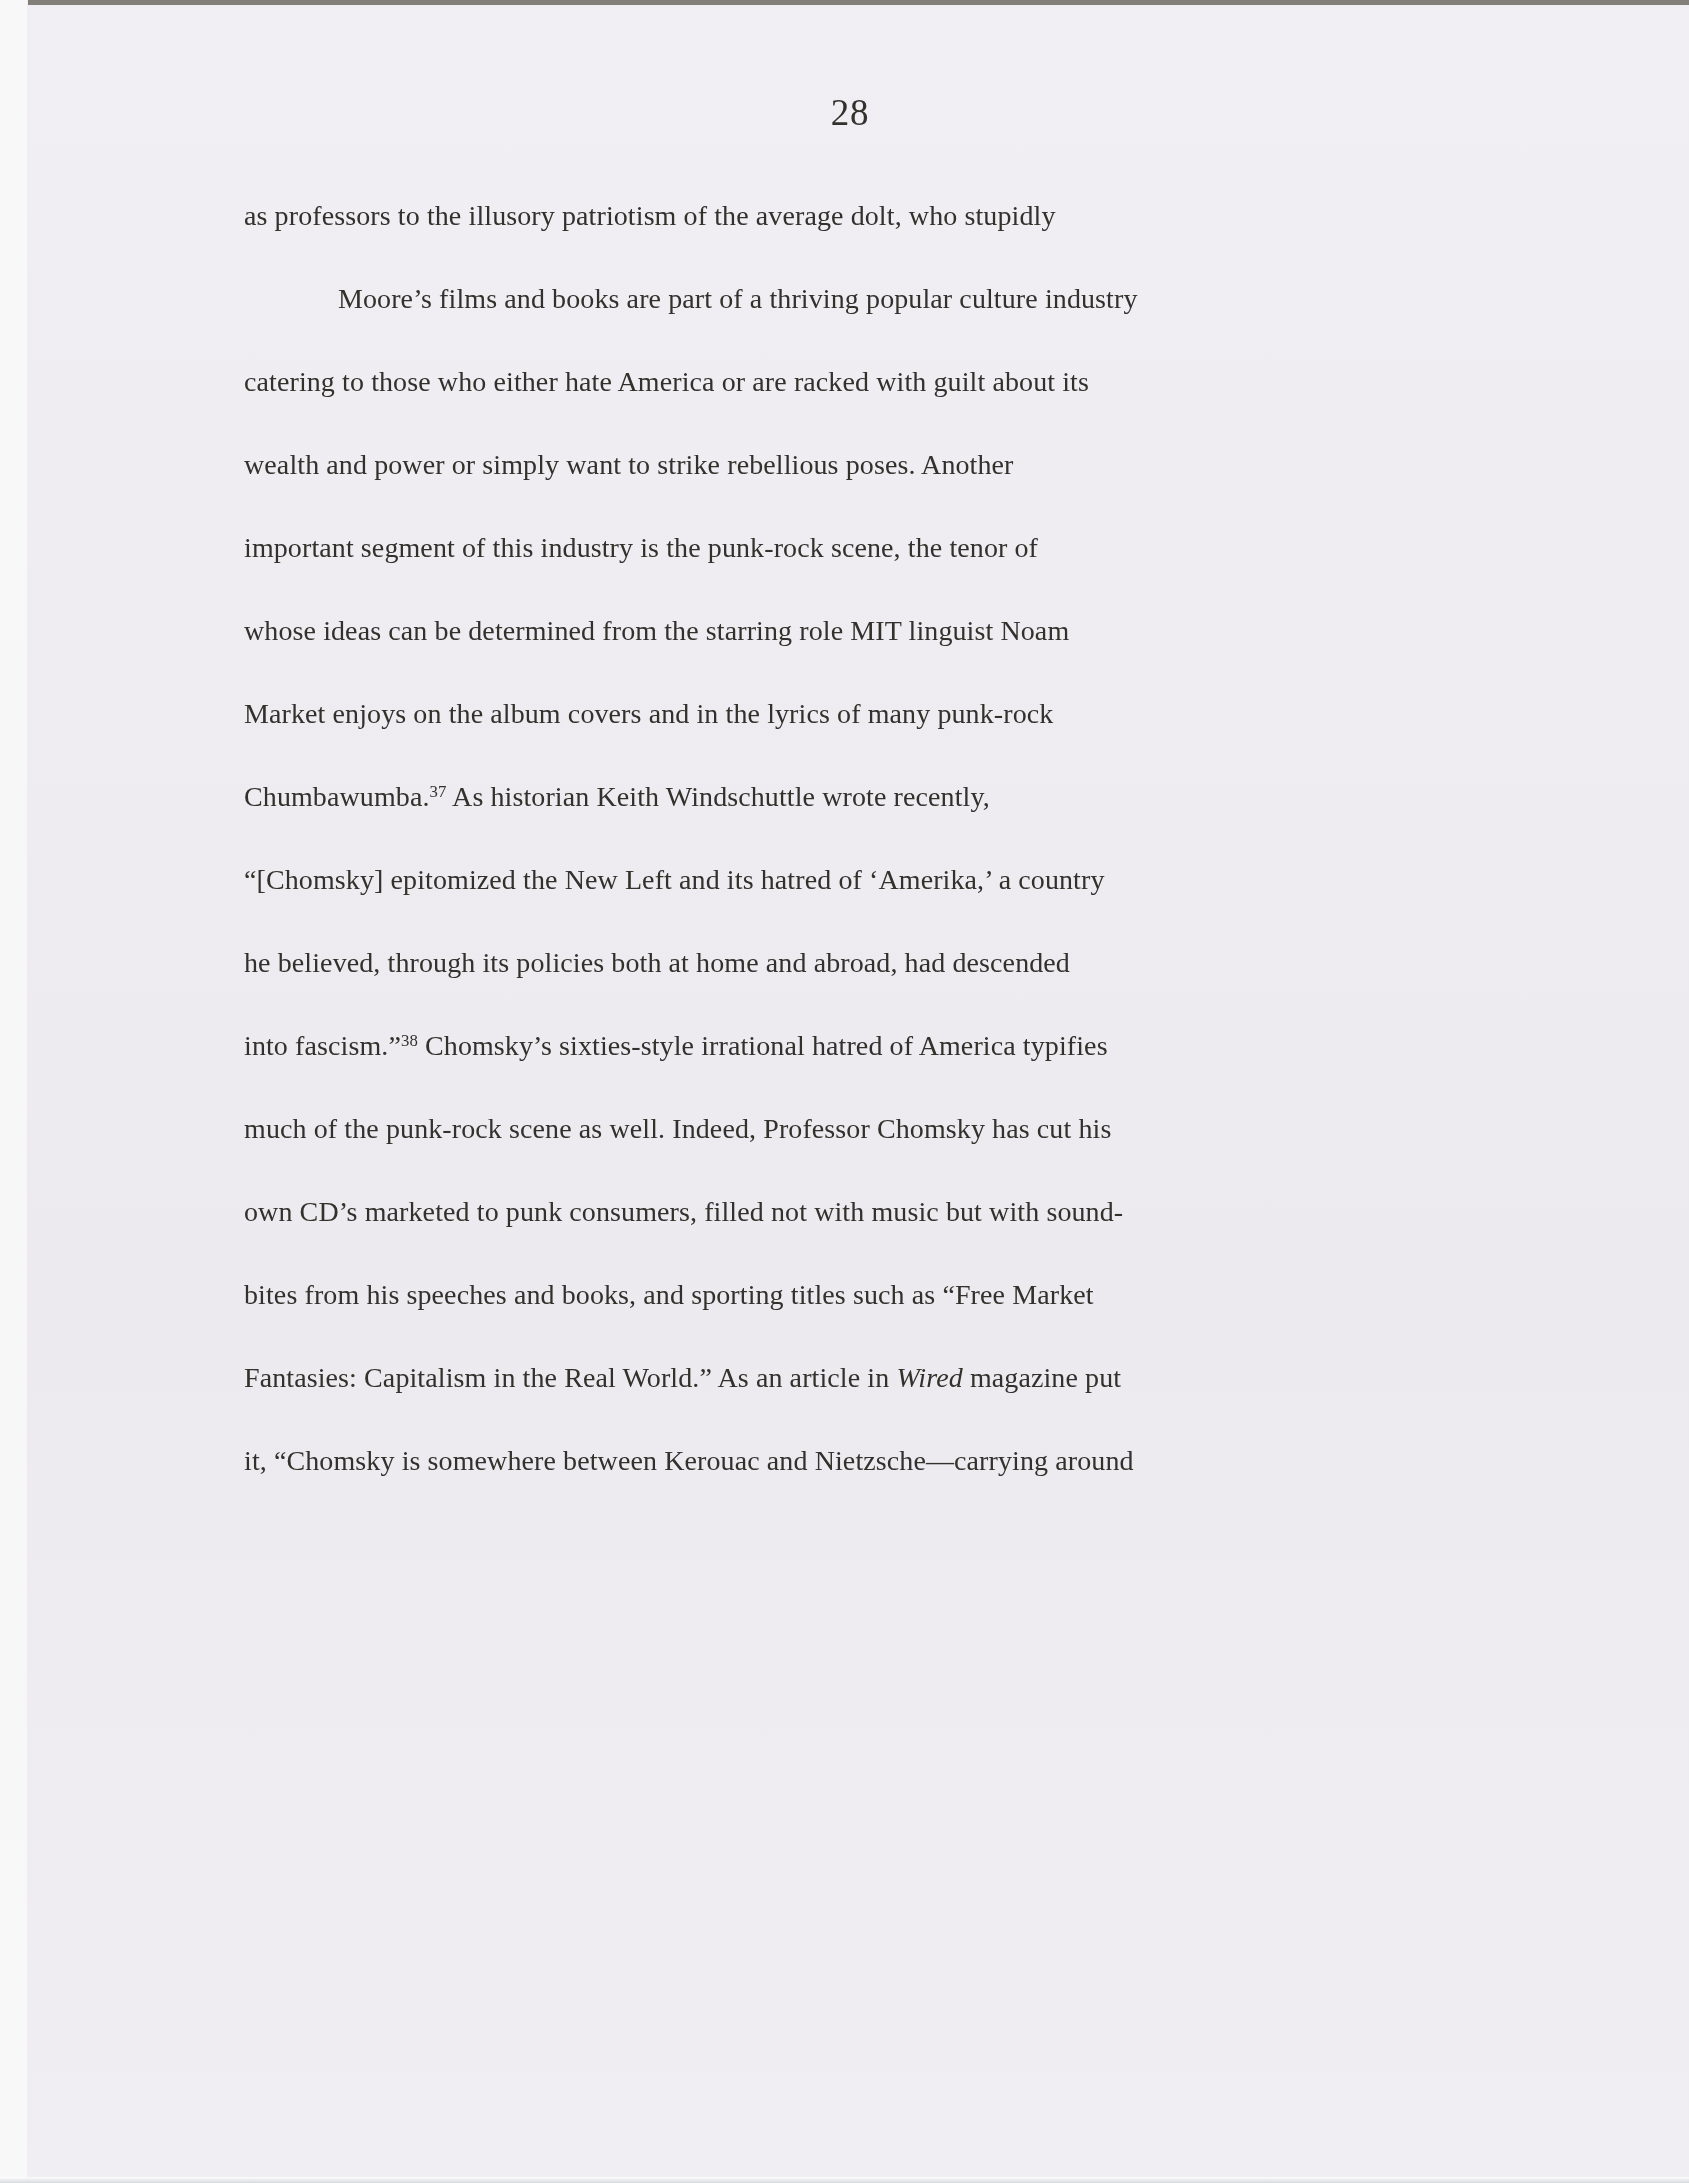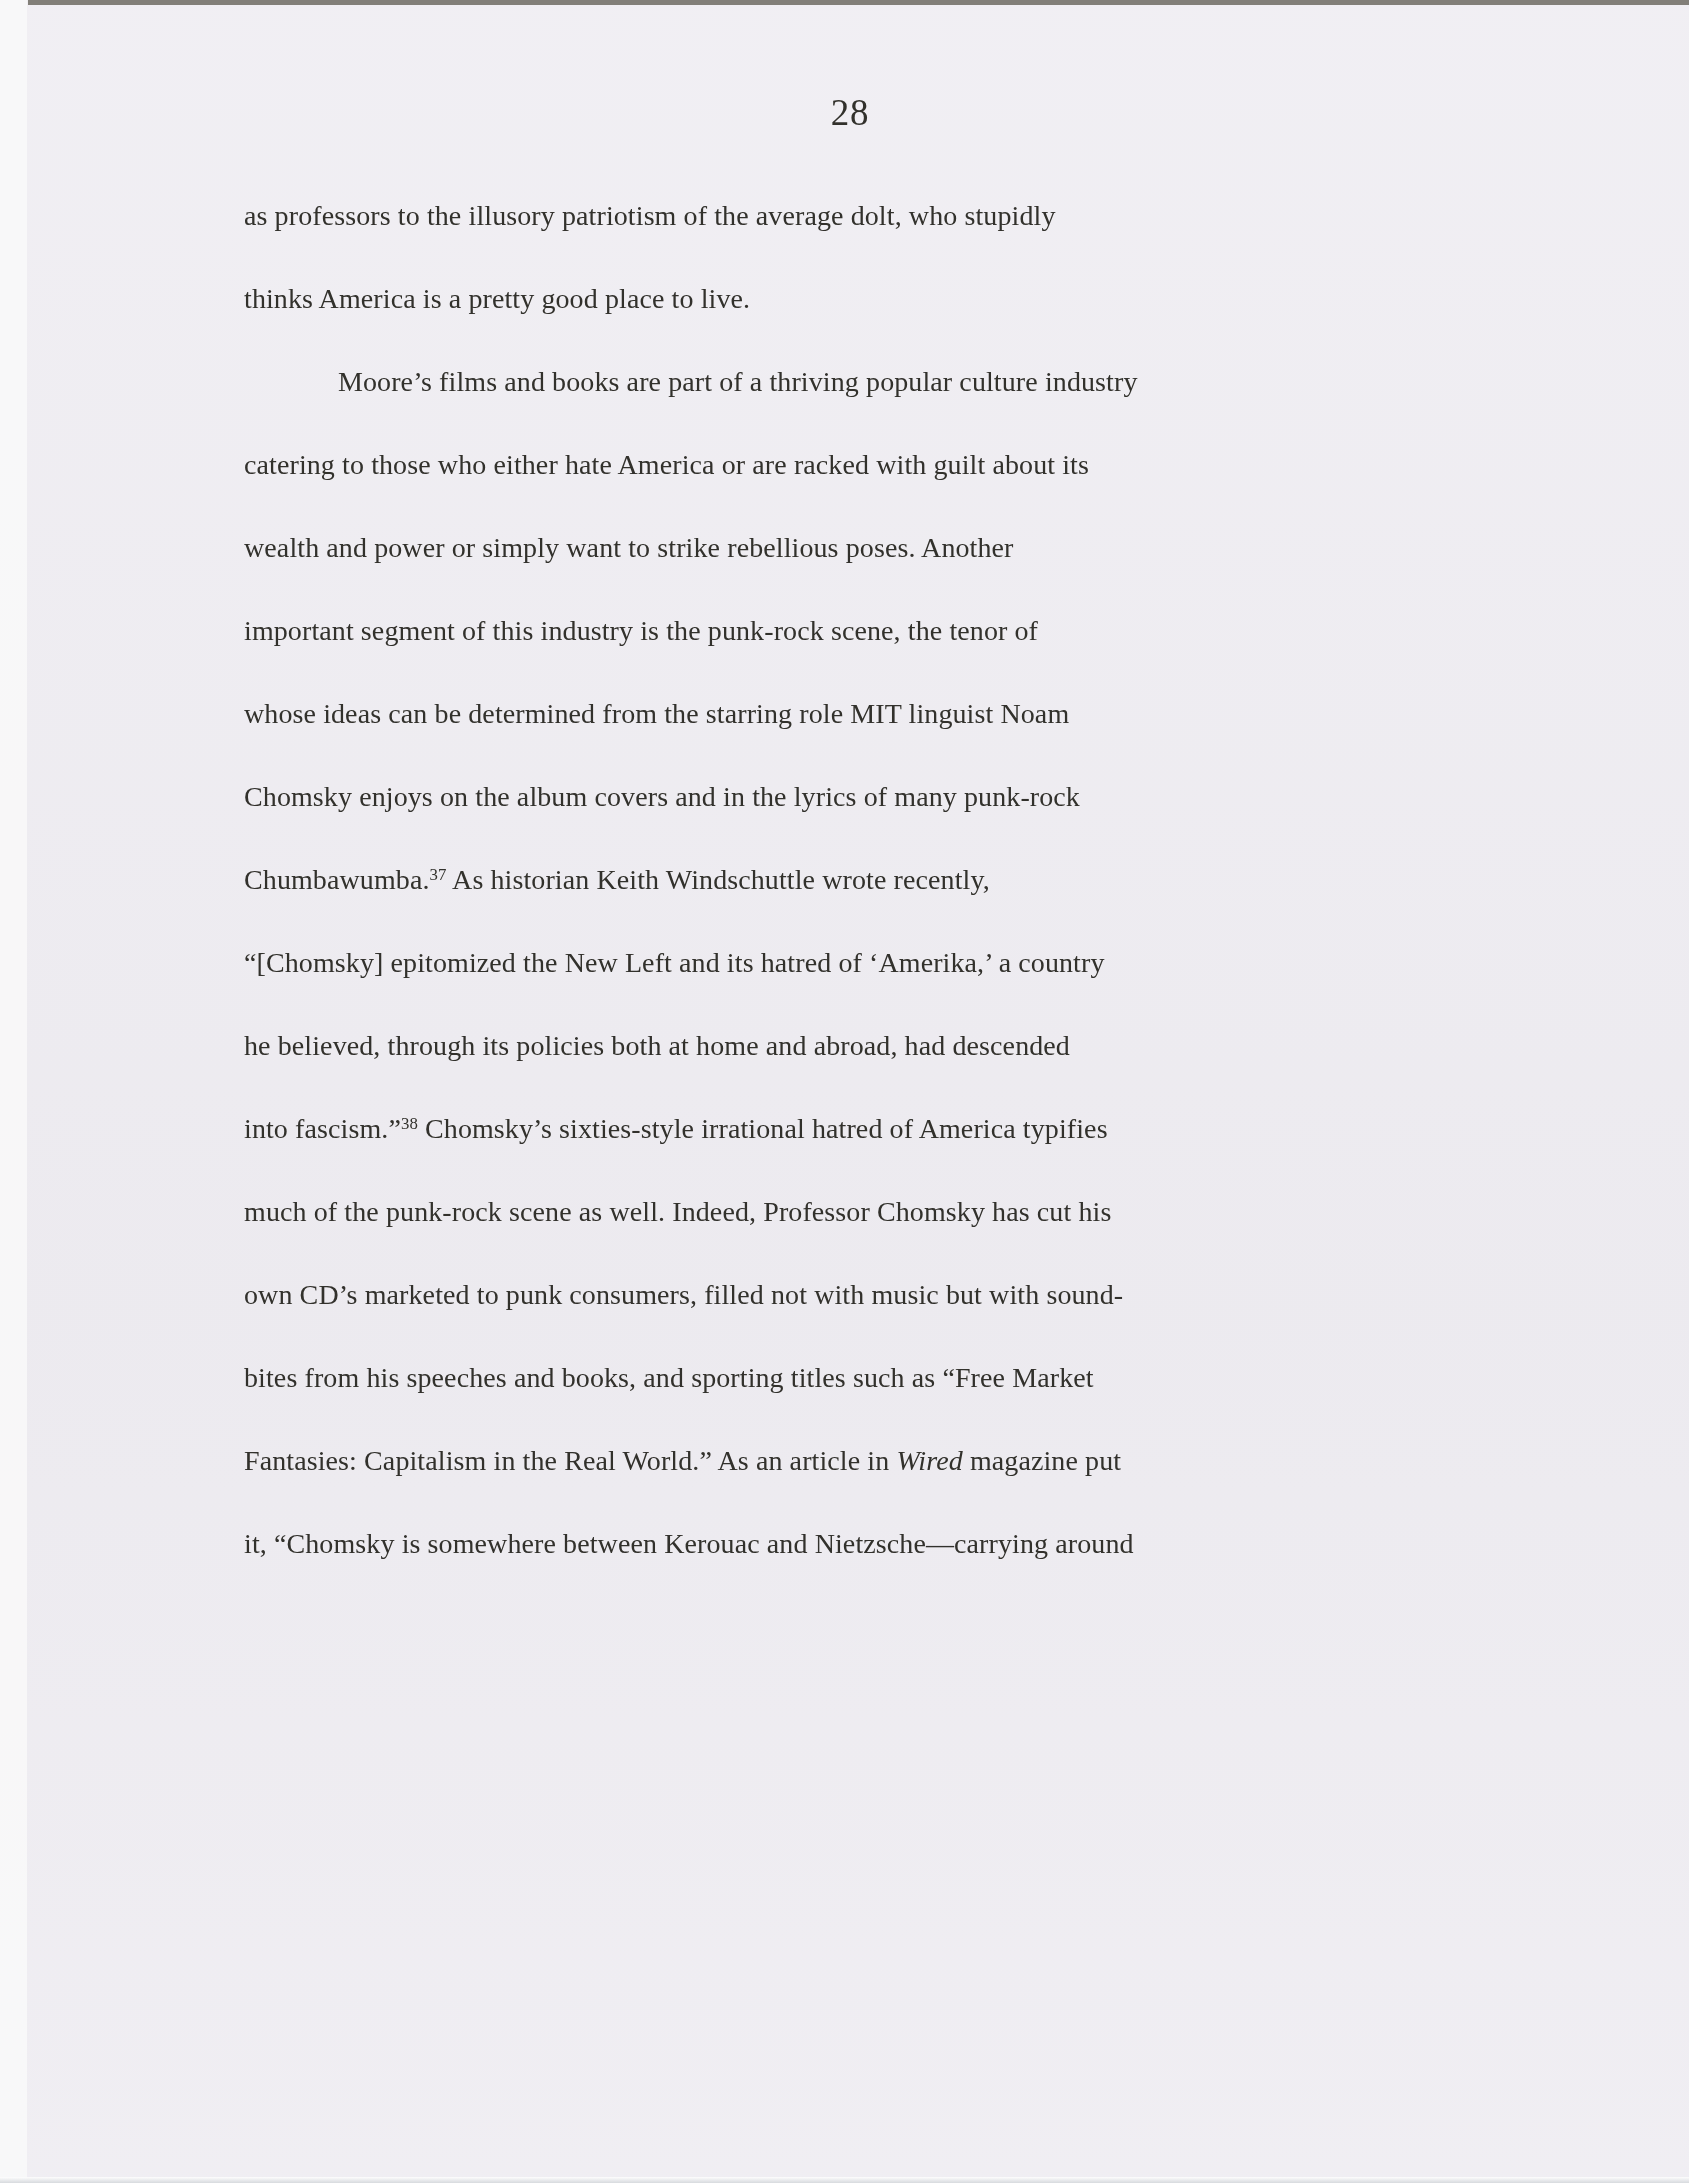--- a/index.html
+++ b/index.html
@@ -93,27 +93,26 @@
 
 <div class="scan-page">
   <div class="edge-left"></div>
   <div class="edge-top"></div>
   <div class="edge-bottom"></div>
 
   <div class="page-number">28</div>
 
   <div class="page-body" id="body-lines">
       <div class="line"><span>as professors to the illusory patriotism of the average dolt, who stupidly</span></div>
-      <div class="line"><span>thinks America is a pretty good place to live.</span></div>
       <div class="line indent"><span>Moore’s films and books are part of a thriving popular culture industry</span></div>
       <div class="line"><span>catering to those who either hate America or are racked with guilt about its</span></div>
       <div class="line"><span>wealth and power or simply want to strike rebellious poses. Another</span></div>
       <div class="line"><span>important segment of this industry is the punk-rock scene, the tenor of</span></div>
       <div class="line"><span>whose ideas can be determined from the starring role MIT linguist Noam</span></div>
-      <div class="line"><span>Chomsky enjoys on the album covers and in the lyrics of many punk-rock</span></div>
+      <div class="line"><span>Market enjoys on the album covers and in the lyrics of many punk-rock</span></div>
       <div class="line"><span>Chumbawumba.</span><sup>37</sup><span> As historian Keith Windschuttle wrote recently,</span></div>
       <div class="line"><span>“[Chomsky] epitomized the New Left and its hatred of ‘Amerika,’ a country</span></div>
       <div class="line"><span>he believed, through its policies both at home and abroad, had descended</span></div>
       <div class="line"><span>into fascism.”</span><sup>38</sup><span> Chomsky’s sixties-style irrational hatred of America typifies</span></div>
       <div class="line"><span>much of the punk-rock scene as well. Indeed, Professor Chomsky has cut his</span></div>
       <div class="line"><span>own CD’s marketed to punk consumers, filled not with music but with sound-</span></div>
       <div class="line"><span>bites from his speeches and books, and sporting titles such as “Free Market</span></div>
       <div class="line"><span>Fantasies: Capitalism in the Real World.” As an article in </span><span class="italic">Wired</span><span> magazine put</span></div>
       <div class="line"><span>it, “Chomsky is somewhere between Kerouac and Nietzsche—carrying around</span></div>
     </div>

